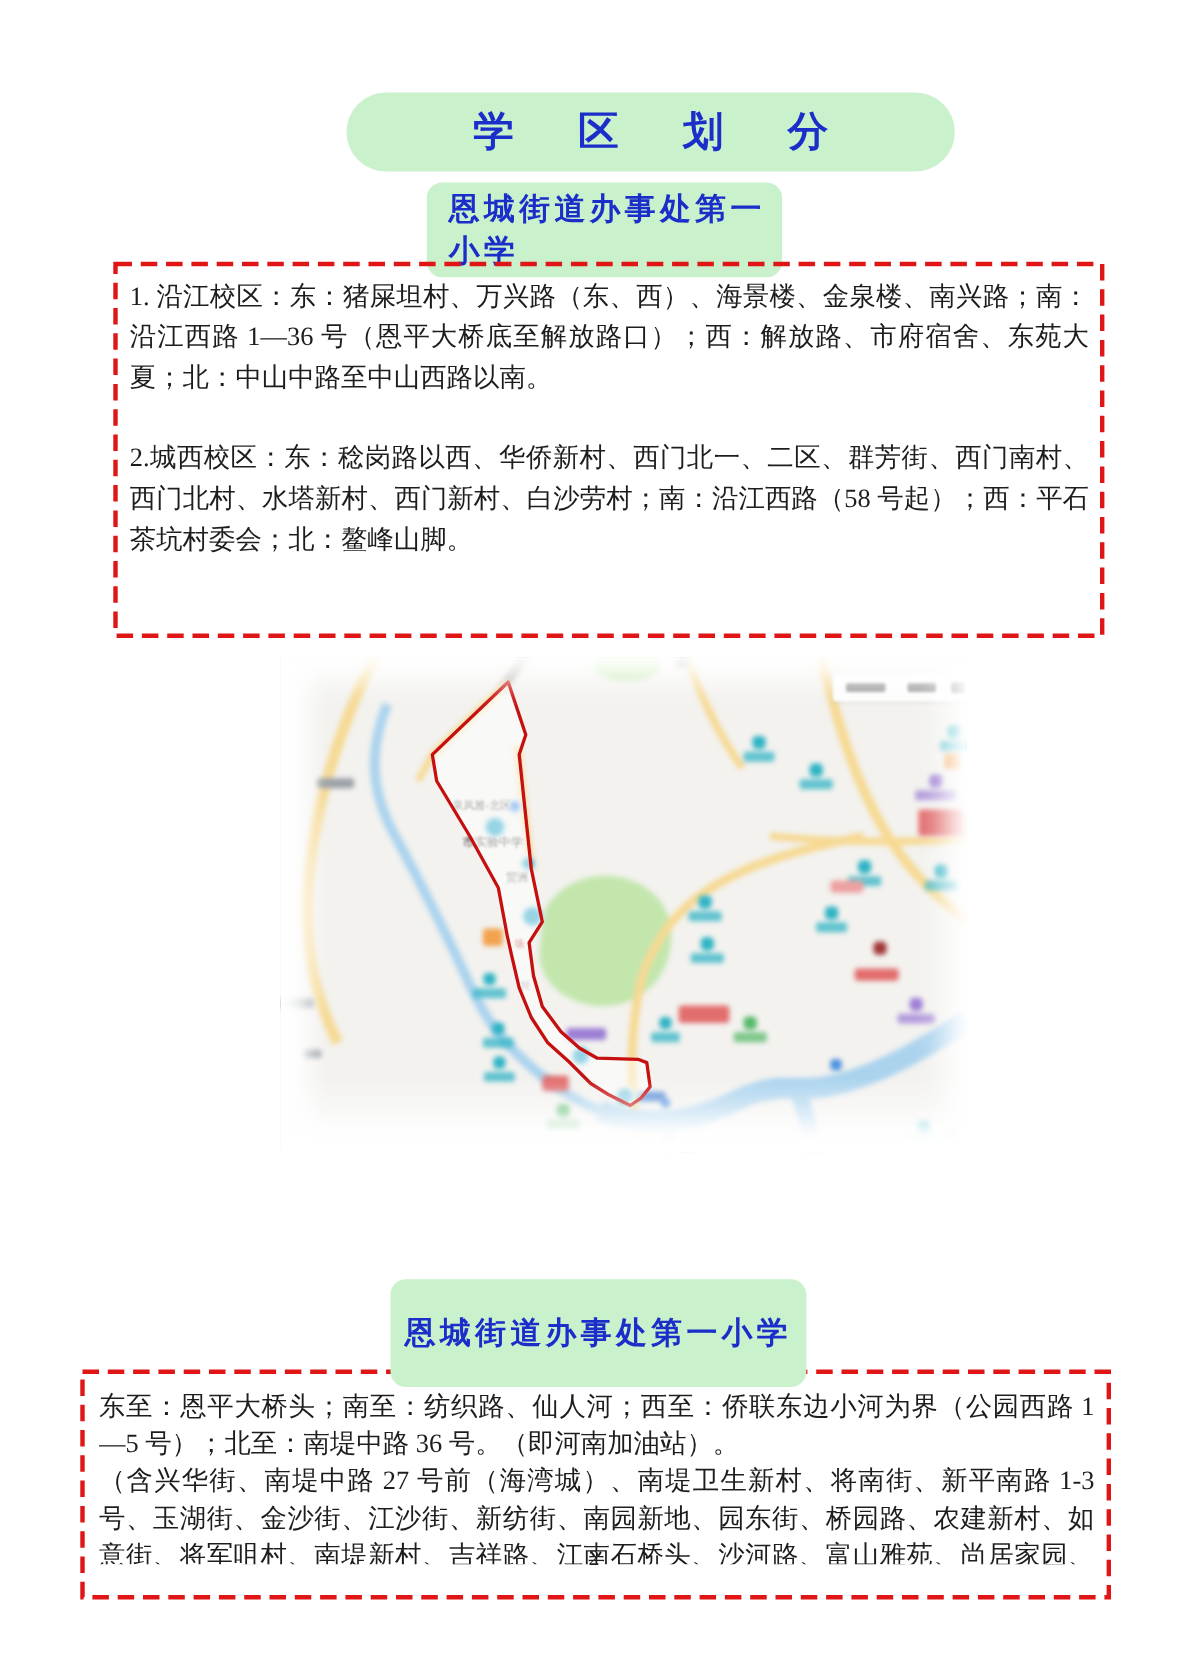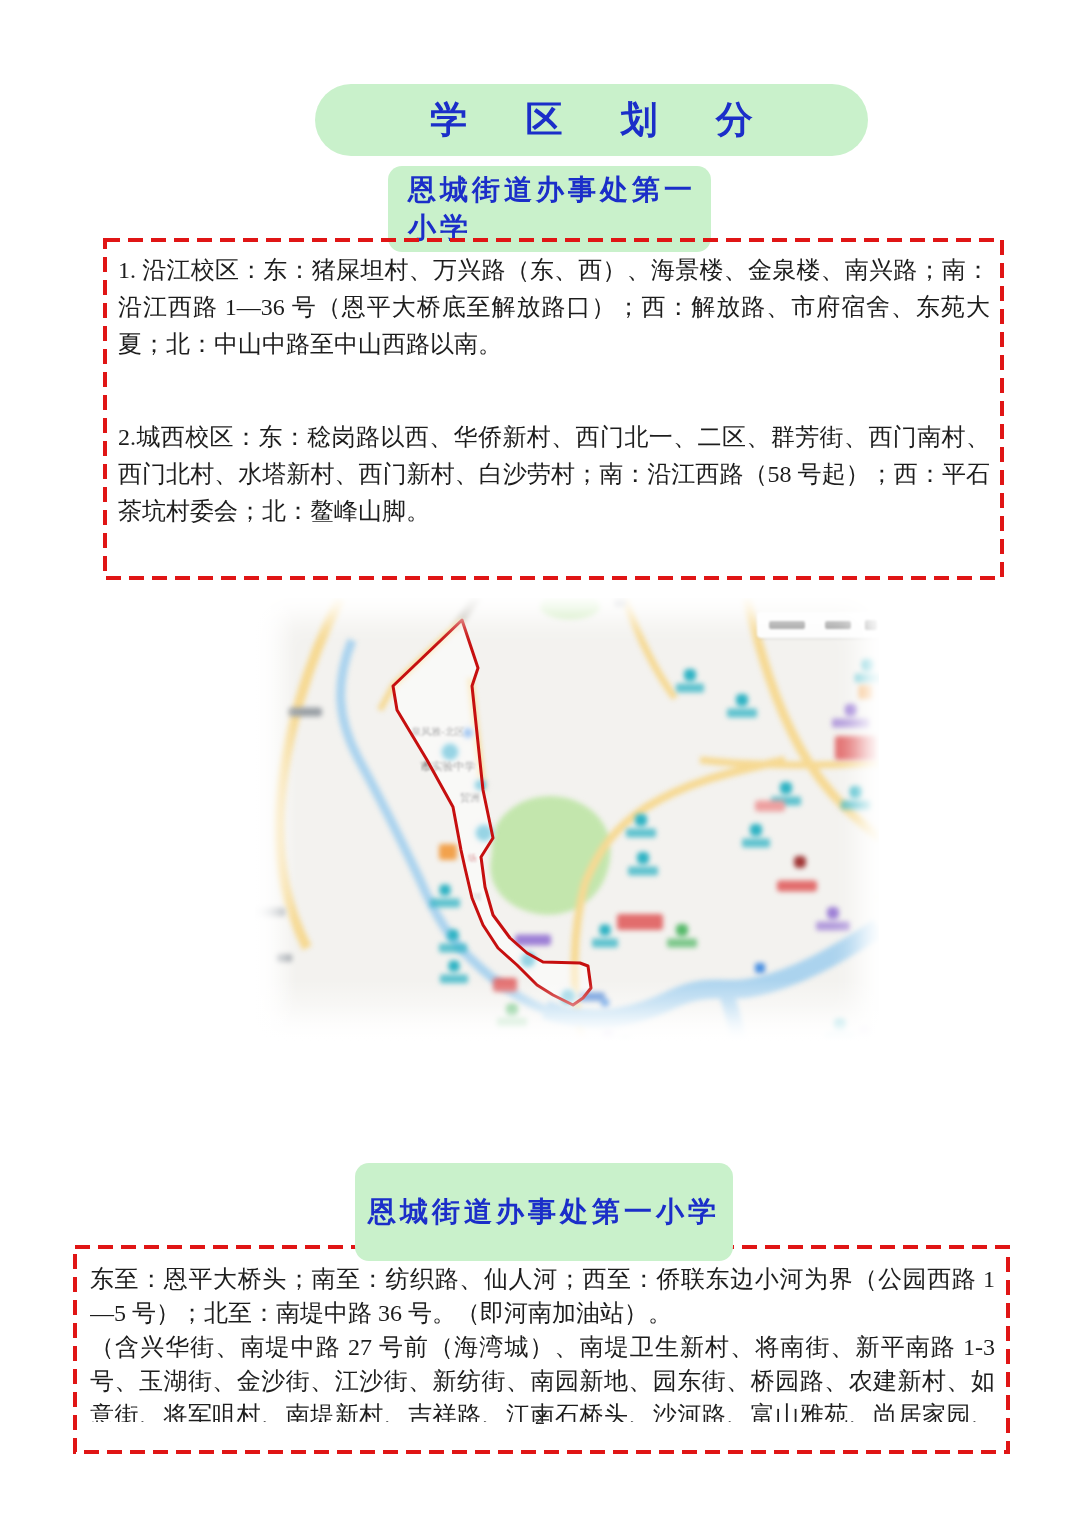--- a/index.html
+++ b/index.html
@@ -15,21 +15,21 @@
   .school-banner span{font-weight:bold;font-size:28px;color:#1b2ec9;letter-spacing:4px;}
   #banner1{left:388px;top:166px;width:303px;height:86px;z-index:1;padding-left:20px;}
   #banner2{left:355px;top:1163px;width:378px;height:98px;z-index:5;}
   
   #dash-layer{left:0;top:0;width:1080px;height:1527px;z-index:3;pointer-events:none;}
   
   .box-text{color:#1d1d1d;text-align:justify;z-index:4;}
   #box1-text{left:118px;top:252px;width:872px;height:320px;font-size:24px;line-height:37px;overflow:hidden;}
   #box2-text{left:90px;top:1262px;width:905px;height:160px;font-size:24px;line-height:34px;overflow:hidden;}
   .box-text p{margin:0;}
-  #box1-text p.gap{margin-top:56px;}
+  #box1-text p.gap{margin-top:36px;}
   #page-num{left:0;top:1406px;width:1080px;text-align:center;font-size:20px;color:#222;z-index:4;}
   
   #map{left:255px;top:598px;width:624px;height:450px;background:#f3f2ef;z-index:2;overflow:hidden;}
   #map-base{left:0;top:0;filter:blur(2.6px);}
   #map-markers{left:0;top:0;width:624px;height:450px;filter:blur(2.4px);}
   #map-labels{left:0;top:0;width:624px;height:450px;filter:blur(1.1px);}
   .mk{position:absolute;transform:translate(-50%,-50%);}
   .map-label{position:absolute;transform:translate(-50%,-50%);white-space:nowrap;
      font-family:"Liberation Sans","DejaVu Sans",sans-serif;text-shadow:0 0 2px #fff;}
   #map-toolbar{left:502px;top:14px;width:132px;height:26px;background:#fdfdfd;border-radius:4px;

